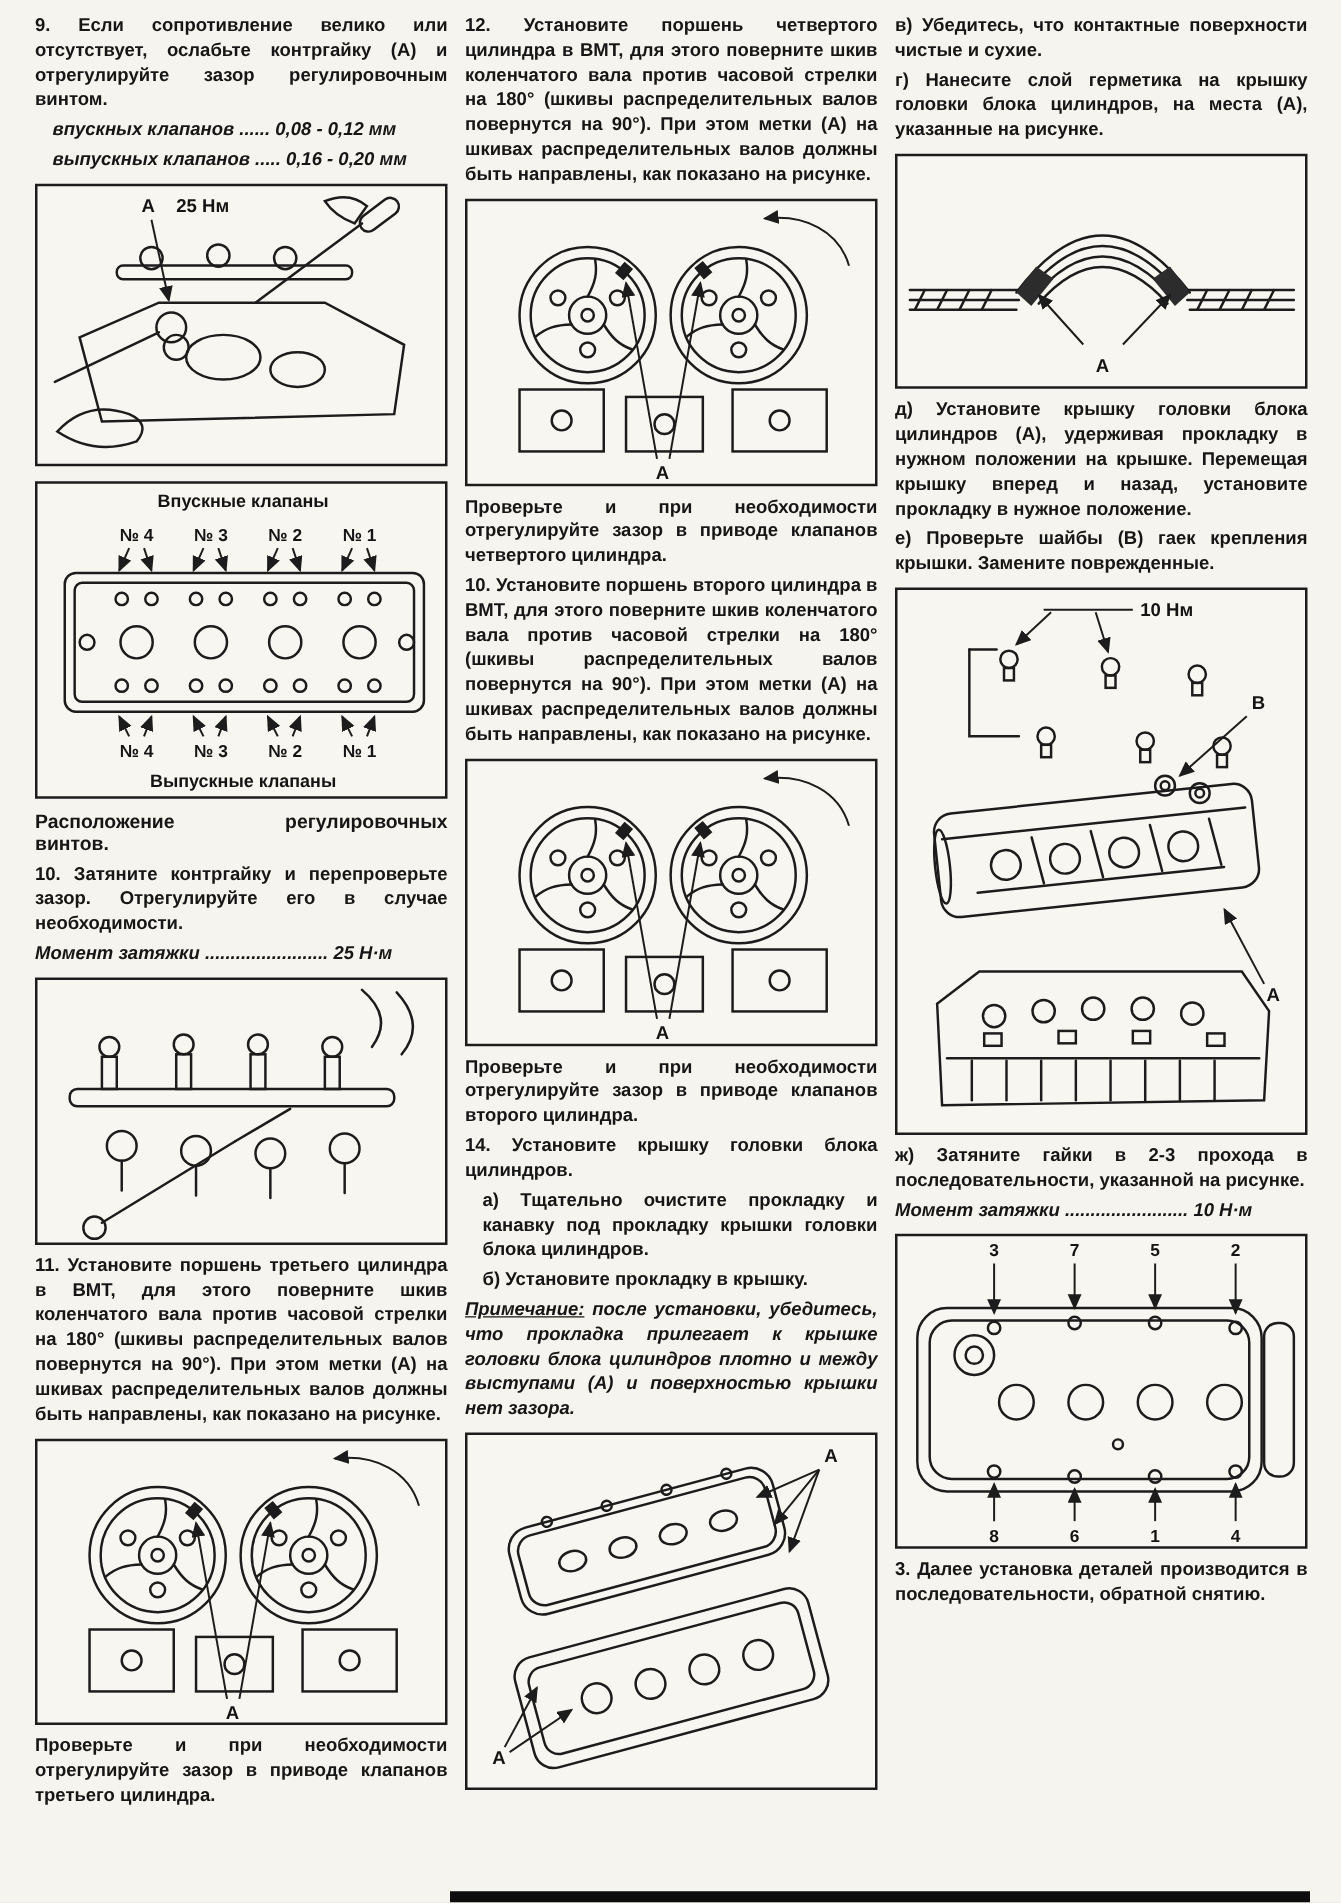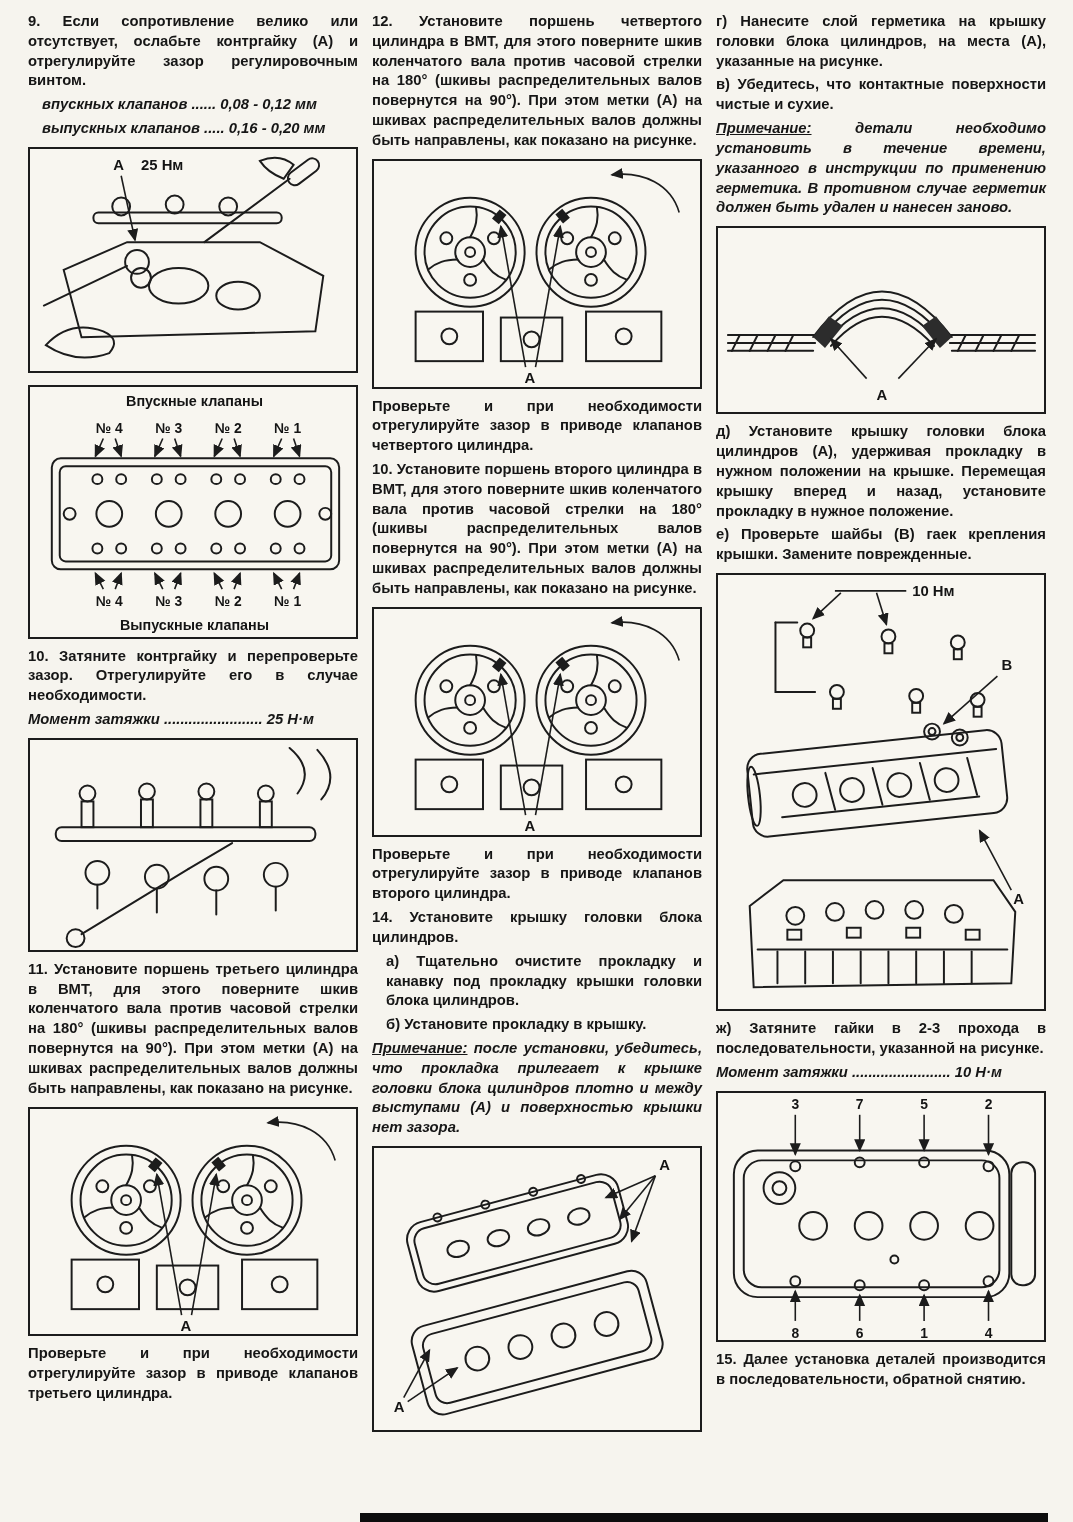--- a/index.html
+++ b/index.html
@@ -132,20 +132,27 @@
             <line class="cal" x1="266" y1="204" x2="272" y2="188" marker-end="url(#ah2)"></line>
           <text class="fmid" x="80" y="221">№ 4</text>
           <text class="fmid" x="140" y="221">№ 3</text>
           <text class="fmid" x="200" y="221">№ 2</text>
           <text class="fmid" x="260" y="221">№ 1</text>
         </g>
         <text class="ftitle" x="166" y="245">Выпускные клапаны</text>
       </svg>
     </div>
 
+    <div class="caption">
+      <div class="row1">
+        <span>Расположение</span>
+        <span>регулировочных</span>
+      </div>
+      <div>винтов.</div>
+    </div>
 
     <p class="para">10. Затяните контргайку и перепроверьте зазор. Отрегулируйте его в случае необходимости.</p>
     <p class="para ital">Момент затяжки ........................ 25 Н·м</p>
 
     <div class="figure">
       <svg viewBox="0 0 329 212">
         <g class="ink">
           <path d="M262,8 q26,22 8,46" stroke-width="6"></path>
           <path d="M290,10 q24,26 4,50" stroke-width="6"></path>
           <rect x="26" y="88" width="262" height="14" rx="6"></rect>
@@ -367,23 +374,22 @@
         <line class="cal" x1="284" y1="28" x2="248" y2="72" marker-end="url(#ah6)"></line>
         <line class="cal" x1="284" y1="28" x2="260" y2="94" marker-end="url(#ah6)"></line>
         <text class="flabel" x="20" y="266">А</text>
         <line class="cal" x1="30" y1="252" x2="56" y2="204" marker-end="url(#ah6)"></line>
         <line class="cal" x1="34" y1="256" x2="84" y2="222" marker-end="url(#ah6)"></line>
       </svg>
     </div>
   </div>
 
   <div class="col">
+    <p class="para">в) Убедитесь, что контактные поверхности чистые и сухие.</p>
     <p class="para">г) Нанесите слой герметика на крышку головки блока цилиндров, на места (А), указанные на рисунке.</p>
-    <p class="para">в) Убедитесь, что контактные поверхности чистые и сухие.</p>
-    <p class="para ital"><span class="note-label">Примечание:</span><span> детали необходимо установить в течение времени, указанного в инструкции по применению герметика. В противном случае герметик должен быть удален и нанесен заново.</span></p>
 
     <div class="figure">
       <svg viewBox="0 0 329 186">
         <defs>
             <marker id="ah7" markerWidth="9" markerHeight="8" refX="7" refY="3.5" orient="auto">
               <path d="M0,0 L8,3.5 L0,7 Z" fill="#1c1c1c"></path>
             </marker>
           </defs>
         <g class="ink" stroke-width="1.8">
           <path d="M10,108 H100"></path>
@@ -545,17 +551,17 @@
           <line class="cal" x1="208" y1="230" x2="208" y2="204" marker-end="url(#ah9)"></line>
           <line class="cal" x1="273" y1="230" x2="273" y2="200" marker-end="url(#ah9)"></line>
           <text class="fmid" x="78" y="247">8</text>
           <text class="fmid" x="143" y="247">6</text>
           <text class="fmid" x="208" y="247">1</text>
           <text class="fmid" x="273" y="247">4</text>
         </g>
       </svg>
     </div>
 
-    <p class="para">15. Далее установка деталей производится в последовательности, обратной снятию.</p>
+    <p class="para">3. Далее установка деталей производится в последовательности, обратной снятию.</p>
   </div>
 
   <div class="artifact" style="left:360px; bottom:0; width:688px; height:9px;"></div>
 </div>
 
 </body></html>

